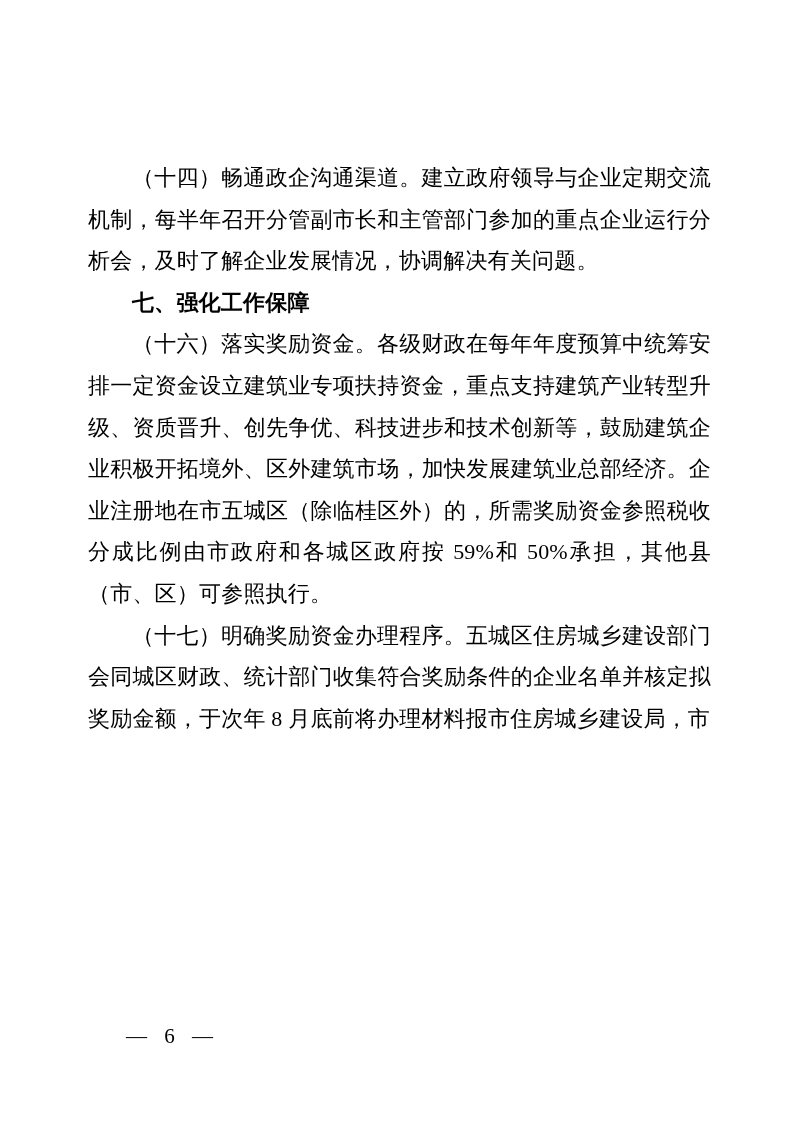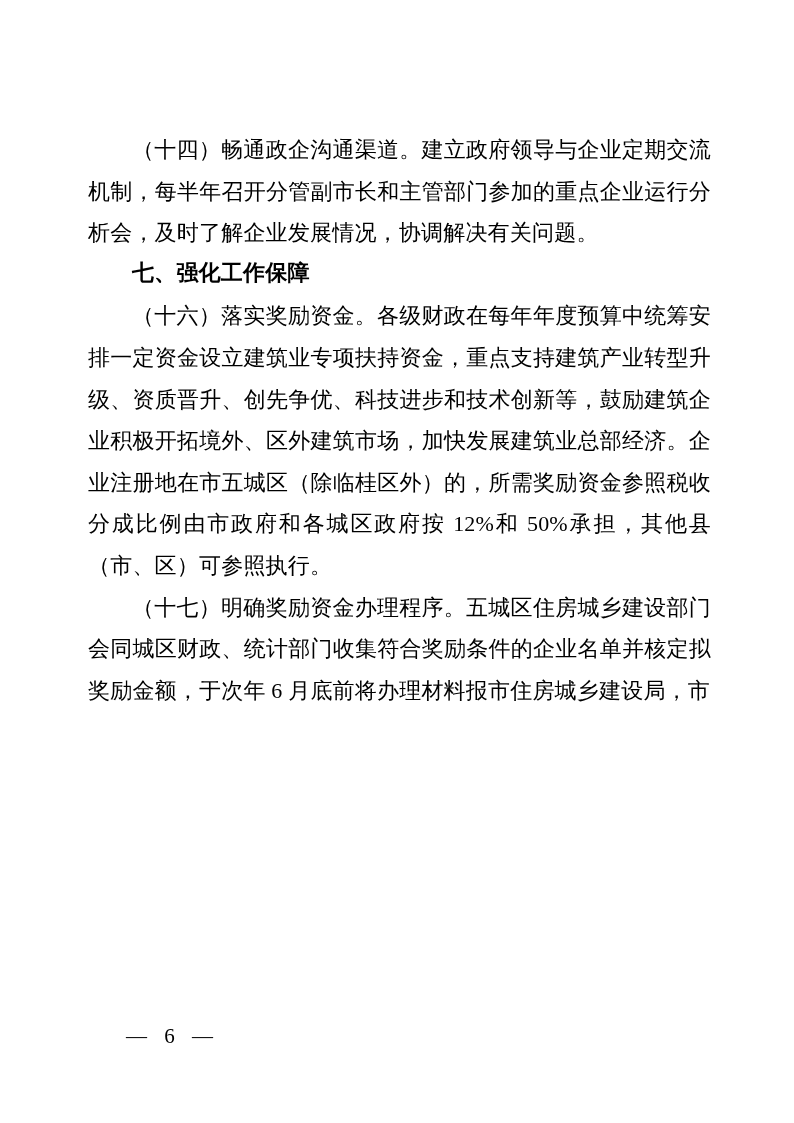--- a/index.html
+++ b/index.html
@@ -12,52 +12,52 @@
     width: 794px;
     height: 1123px;
     background: #ffffff;
     overflow: hidden;
     font-family: "Liberation Serif", "DejaVu Serif", serif;
     color: #000000;
   }
   .content {
     position: absolute;
     left: 88px;
-    top: 129px;
+    top: 157px;
     width: 623px;
   }
   .para {
     margin: 0;
     padding: 0;
     font-size: 22px;
     line-height: 41.6px;
     text-align: justify;
     text-justify: inter-ideograph;
     text-indent: 2em;
     letter-spacing: 0.2px;
   }
   .heading {
     font-weight: bold;
     text-align: left;
-    font-family: Liberation Mono, monospace;
+    font-family: Liberation Sans, sans-serif;
   }
   .footer {
     position: absolute;
     left: 126px;
     top: 1024px;
     font-size: 21px;
     line-height: 24px;
     word-spacing: 12px;
     color: #000000;
   }
 </style>
 </head>
 <body>
 
 <div class="page">
   <div class="content">
     <p class="para">（十四）畅通政企沟通渠道。建立政府领导与企业定期交流机制，每半年召开分管副市长和主管部门参加的重点企业运行分析会，及时了解企业发展情况，协调解决有关问题。</p>
     <p class="para heading">七、强化工作保障</p>
-    <p class="para">（十六）落实奖励资金。各级财政在每年年度预算中统筹安排一定资金设立建筑业专项扶持资金，重点支持建筑产业转型升级、资质晋升、创先争优、科技进步和技术创新等，鼓励建筑企业积极开拓境外、区外建筑市场，加快发展建筑业总部经济。企业注册地在市五城区（除临桂区外）的，所需奖励资金参照税收分成比例由市政府和各城区政府按 12%和 50%承担，其他县（市、区）可参照执行。</p>
-    <p class="para">（十七）明确奖励资金办理程序。五城区住房城乡建设部门会同城区财政、统计部门收集符合奖励条件的企业名单并核定拟奖励金额，于次年 6 月底前将办理材料报市住房城乡建设局，市</p>
+    <p class="para">（十六）落实奖励资金。各级财政在每年年度预算中统筹安排一定资金设立建筑业专项扶持资金，重点支持建筑产业转型升级、资质晋升、创先争优、科技进步和技术创新等，鼓励建筑企业积极开拓境外、区外建筑市场，加快发展建筑业总部经济。企业注册地在市五城区（除临桂区外）的，所需奖励资金参照税收分成比例由市政府和各城区政府按 59%和 50%承担，其他县（市、区）可参照执行。</p>
+    <p class="para">（十七）明确奖励资金办理程序。五城区住房城乡建设部门会同城区财政、统计部门收集符合奖励条件的企业名单并核定拟奖励金额，于次年 8 月底前将办理材料报市住房城乡建设局，市</p>
   </div>
   <div class="footer">— 6 —</div>
 </div>
 
 </body></html>

